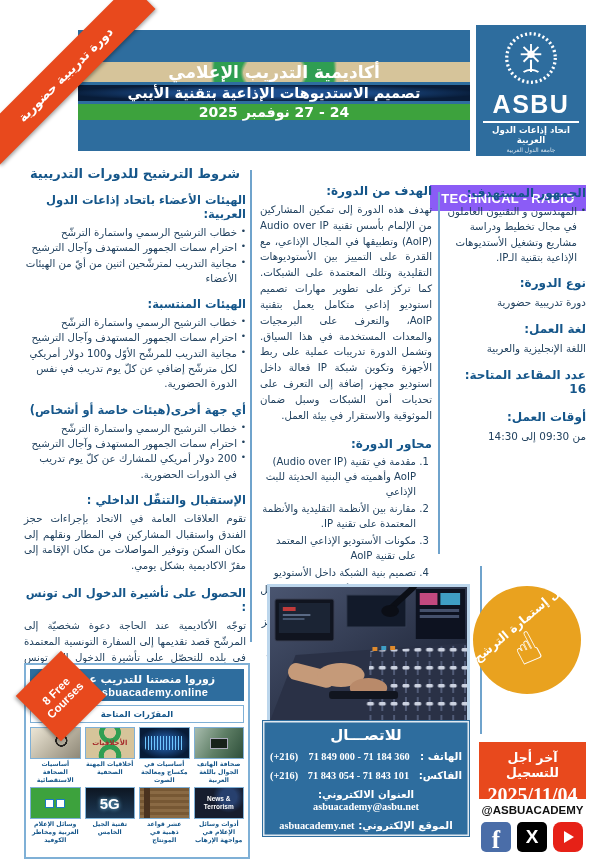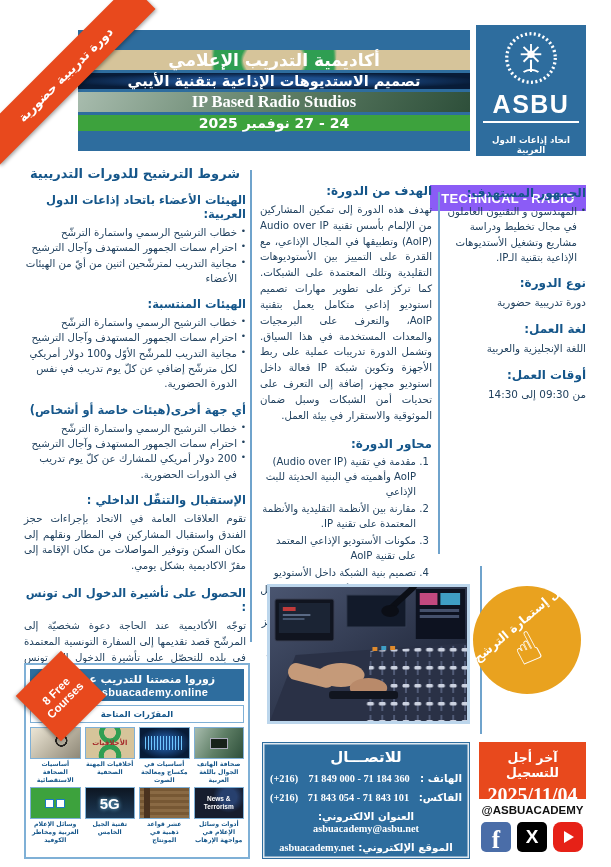--- a/index.html
+++ b/index.html
@@ -13,21 +13,21 @@
   .hdr .t1{font-size:17px;font-weight:bold;}
   .hdr .t2{font-size:14.5px;font-weight:bold;}
   .hdr .t3{font-family:"Liberation Serif",serif;font-size:16.5px;font-weight:bold;}
   .hdr .t4{font-size:14px;font-weight:bold;text-align:center;}
 
   .logo{position:absolute;left:476px;top:25px;width:110px;height:131px;background:#2e6d9e;
         color:#fff;text-align:center;}
   .logo .acr{font-family:"Liberation Sans",sans-serif;font-weight:bold;font-size:25px;
              letter-spacing:1.5px;line-height:1;margin-top:2px;}
   .logo .org{font-size:8.6px;font-weight:bold;border-top:2px solid #fff;margin:4px 7px 0;
-             padding-top:12px;direction:rtl;}
+             padding-top:2px;direction:rtl;}
   .logo .org2{font-size:6px;opacity:.8;direction:rtl;margin-top:1px;}
 
   .ribbon{position:absolute;left:-45px;top:56px;width:220px;height:36px;background:#e8491d;
           transform:rotate(-45deg);display:flex;align-items:center;justify-content:center;
           color:#fff;font-weight:bold;font-size:12.5px;direction:rtl;
           box-shadow:0 2px 4px rgba(0,0,0,.35);}
 
   .cat{position:absolute;left:430px;top:154px;width:156px;height:26px;background:#8b5cf6;
        color:#fff;display:flex;align-items:center;justify-content:center;
        font-family:"Liberation Sans",sans-serif;font-weight:bold;font-size:13px;letter-spacing:.3px;margin-top:31px;}
@@ -64,21 +64,21 @@
 
   
   .badge-circle{position:absolute;left:473px;top:586px;width:108px;height:108px;border-radius:50%;
                 background:#e9a21f;color:#fff;cursor:pointer;}
   .badge-text{position:absolute;width:140%;left:-20%;top:24px;text-align:center;
               transform:rotate(-40deg);font-weight:bold;font-size:12px;direction:rtl;}
   .badge-hand{position:absolute;left:50%;top:58%;transform:translate(-50%,-50%) rotate(-28deg);
               font-size:42px;line-height:1;}
 
   
-  .contact{position:absolute;left:262px;top:742px;width:208px;height:117px;background:#2e6d9e;
+  .contact{position:absolute;left:262px;top:720px;width:208px;height:117px;background:#2e6d9e;
            color:#fff;box-shadow:inset 0 0 0 1px #2e6d9e, inset 0 0 0 2.5px rgba(255,255,255,.85);
            box-sizing:border-box;padding:5px 8px;}
   .contact .c-title{text-align:center;font-size:15px;font-weight:bold;direction:rtl;margin:1px 0 6px;}
   .c-line{display:flex;direction:ltr;justify-content:space-between;align-items:baseline;
           font-size:10.3px;font-weight:bold;margin-bottom:7px;}
   .c-line .num{font-family:"Liberation Serif",serif;}
   .c-line .lab{direction:rtl;}
   .c-center{direction:rtl;text-align:center;font-size:10.3px;font-weight:bold;margin-bottom:7px;}
   .c-center .val{font-family:"Liberation Serif",serif;direction:ltr;unicode-bidi:embed;}
 
@@ -144,21 +144,20 @@
          font-size:11.5px;line-height:1.15;font-family:"Liberation Sans",sans-serif;}
 </style>
 </head>
 <body>
 
 <div class="page">
 
   <div class="hdr">
     <div class="t1">أكاديمية التدريب الإعلامي</div>
     <div class="t2">تصميم الاستديوهات الإذاعية بتقنية الأيبي</div>
-    <div class="t3">IP Based Radio Studios</div>
     <div class="t4">24 - 27 نوفمبر 2025</div>
   </div>
 
   <div class="logo">
     <svg width="56" height="56" viewBox="0 0 60 60" style="margin-top:5px">
       <circle cx="30" cy="30" r="26" fill="none" stroke="#fff" stroke-width="3.5" stroke-dasharray="2.2 2.6"></circle>
       <circle cx="30" cy="26" r="4" fill="#fff"></circle>
       <g stroke="#fff" stroke-width="2">
         <line x1="30" y1="26" x2="30" y2="15"></line>
           <line x1="30" y1="26" x2="41" y2="26"></line>
@@ -185,20 +184,21 @@
 
   <div class="col col-right">
     <div class="sec">الجمهور المستهدف:</div>
     <div class="blist">
         <div class="b">المهندسون و التقنيون العاملون في مجال تخطيط ودراسة مشاريع وتشغيل الأستديوهات الإذاعية بتقنية الـIP.</div>
       </div>
     <div class="sec">نوع الدورة:</div>
     <p class="bodytext">دورة تدريبية حضورية</p>
     <div class="sec">لغة العمل:</div>
     <p class="bodytext">اللغة الإنجليزية والعربية</p>
+    <div class="sec" style="margin-bottom:14px">عدد المقاعد المتاحة: 16</div>
     <div class="sec">أوقات العمل:</div>
     <p class="bodytext">من 09:30 إلى 14:30</p>
   </div>
 
   <div class="col col-mid">
     <div class="sec" style="font-size:12px">الهدف من الدورة:</div>
     <p class="bodytext" style="margin-bottom:14px">تهدف هذه الدورة إلى تمكين المشاركين من الإلمام بأسس تقنية Audio over IP (AoIP) وتطبيقها في المجال الإذاعي، مع القدرة على التمييز بين الأستوديوهات التقليدية وتلك المعتمدة على الشبكات. كما تركز على تطوير مهارات تصميم استوديو إذاعي متكامل يعمل بتقنية AoIP، والتعرف على البرمجيات والمعدات المستخدمة في هذا السياق. وتشمل الدورة تدريبات عملية على ربط الأجهزة وتكوين شبكة IP فعالة داخل استوديو مجهز، إضافة إلى التعرف على تحديات أمن الشبكات وسبل ضمان الموثوقية والاستقرار في بيئة العمل.</p>
     <div class="sec" style="font-size:12px">محاور الدورة:</div>
     <ol class="topics">
       <li>مقدمة في تقنية (Audio over IP) AoIP وأهميته في البنية الحديثة للبث الإذاعي</li>

